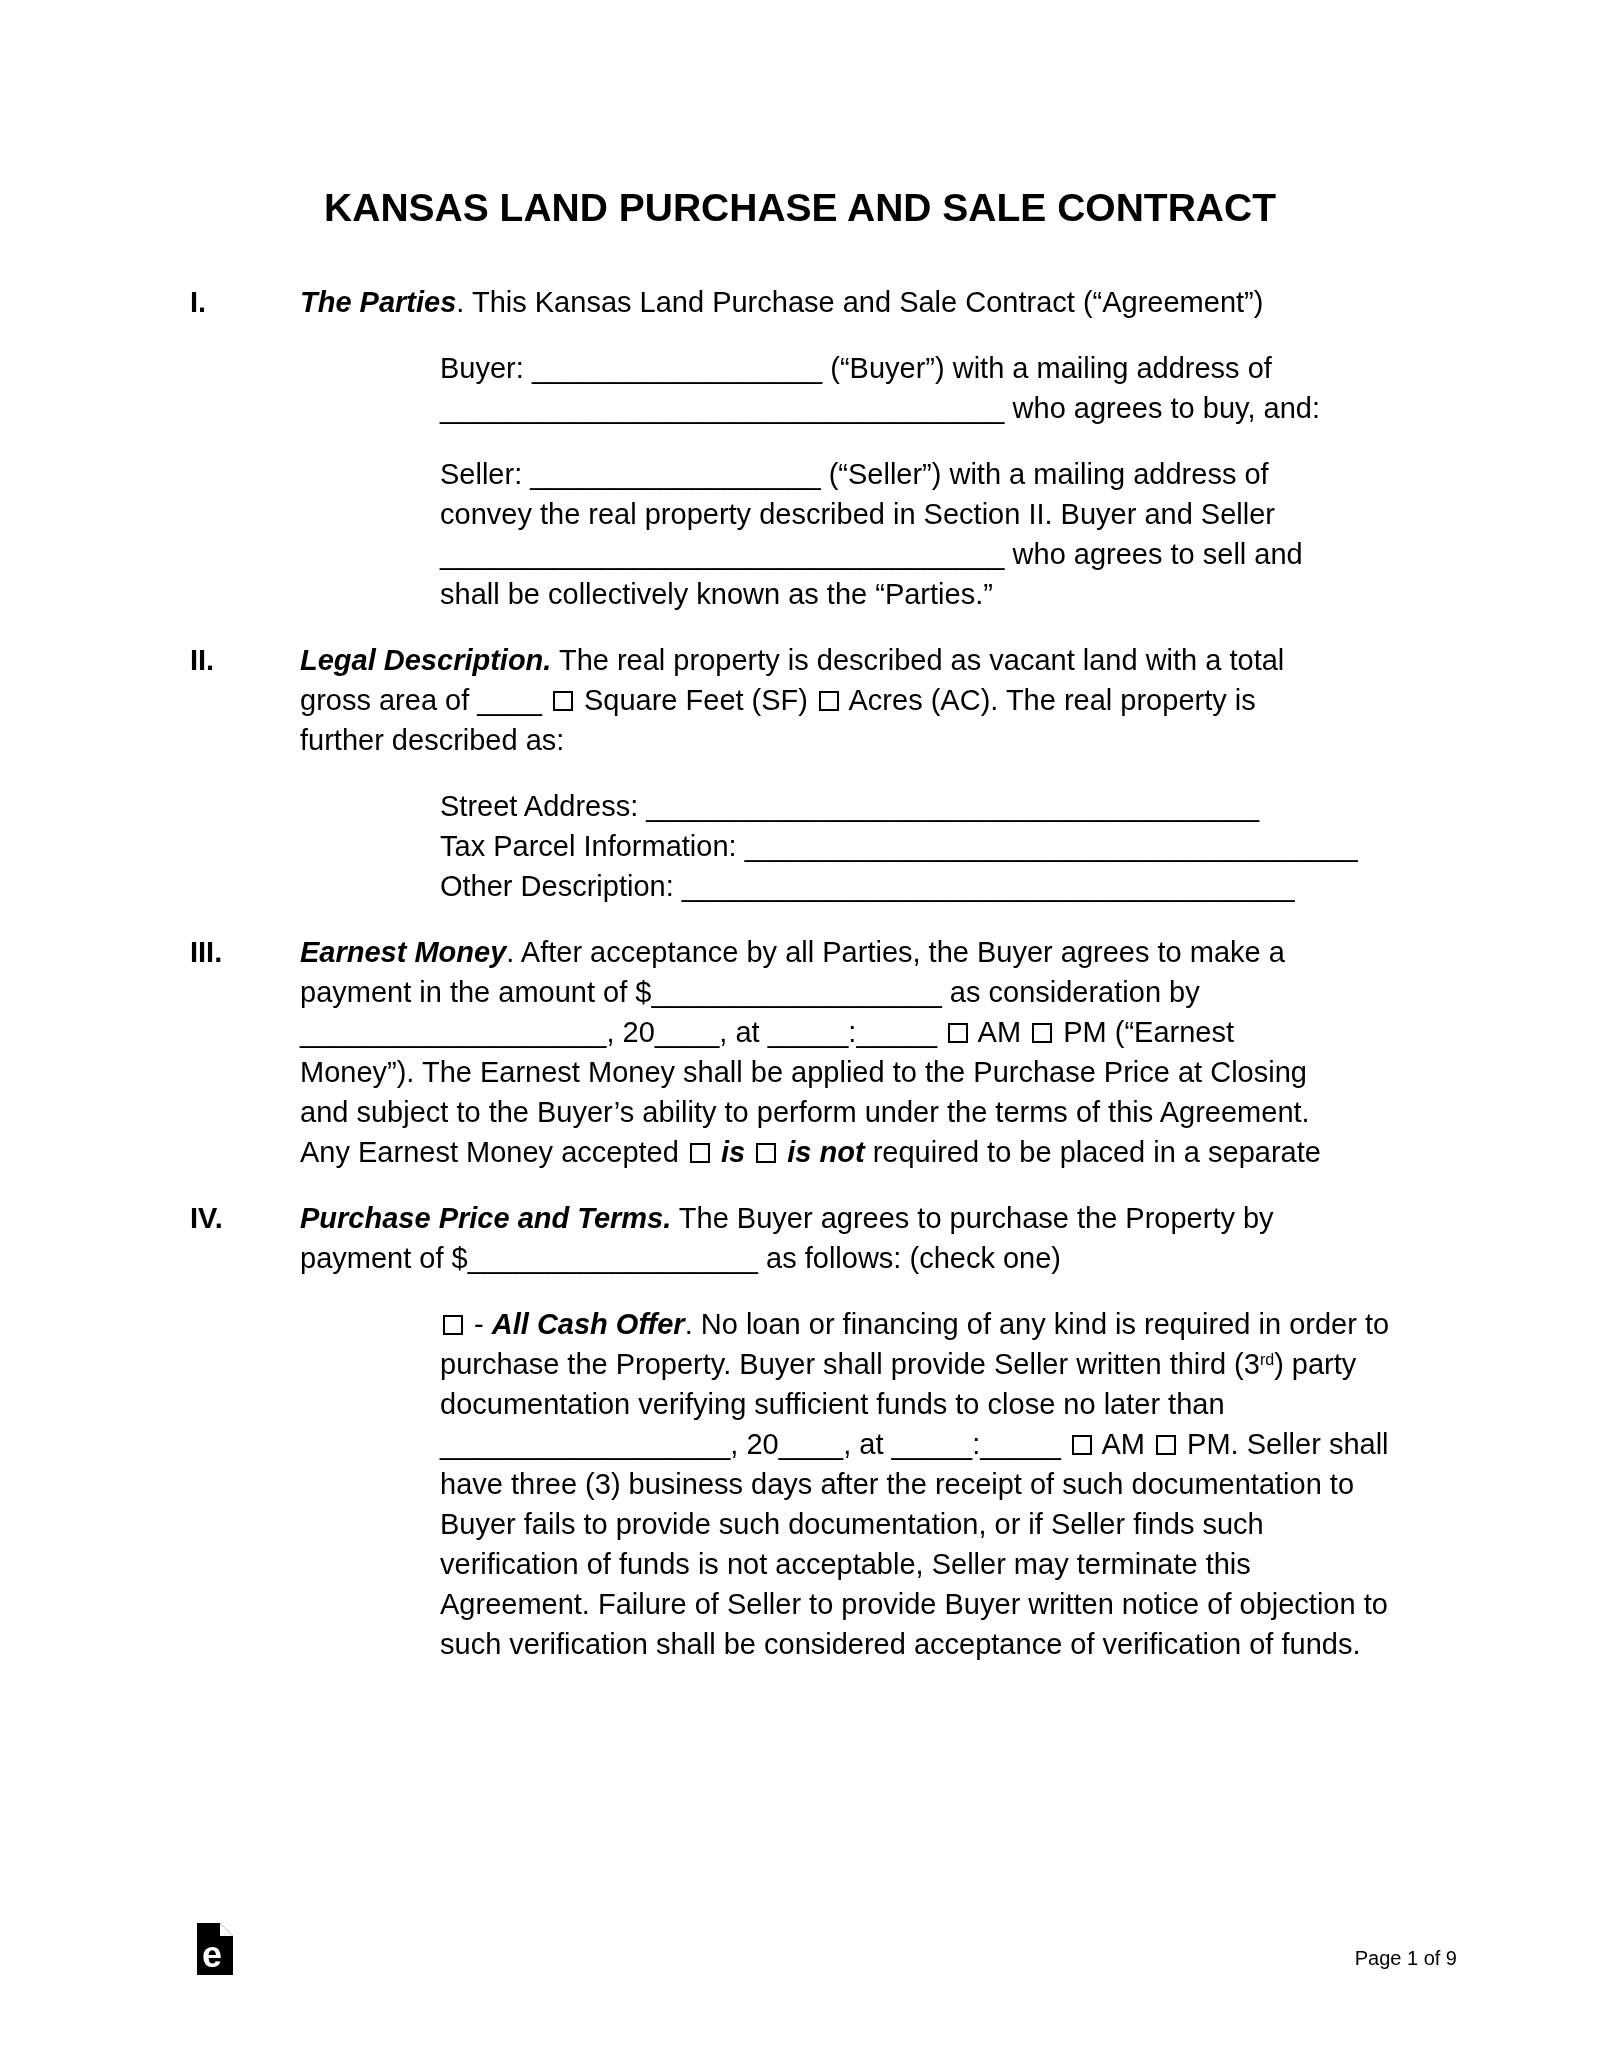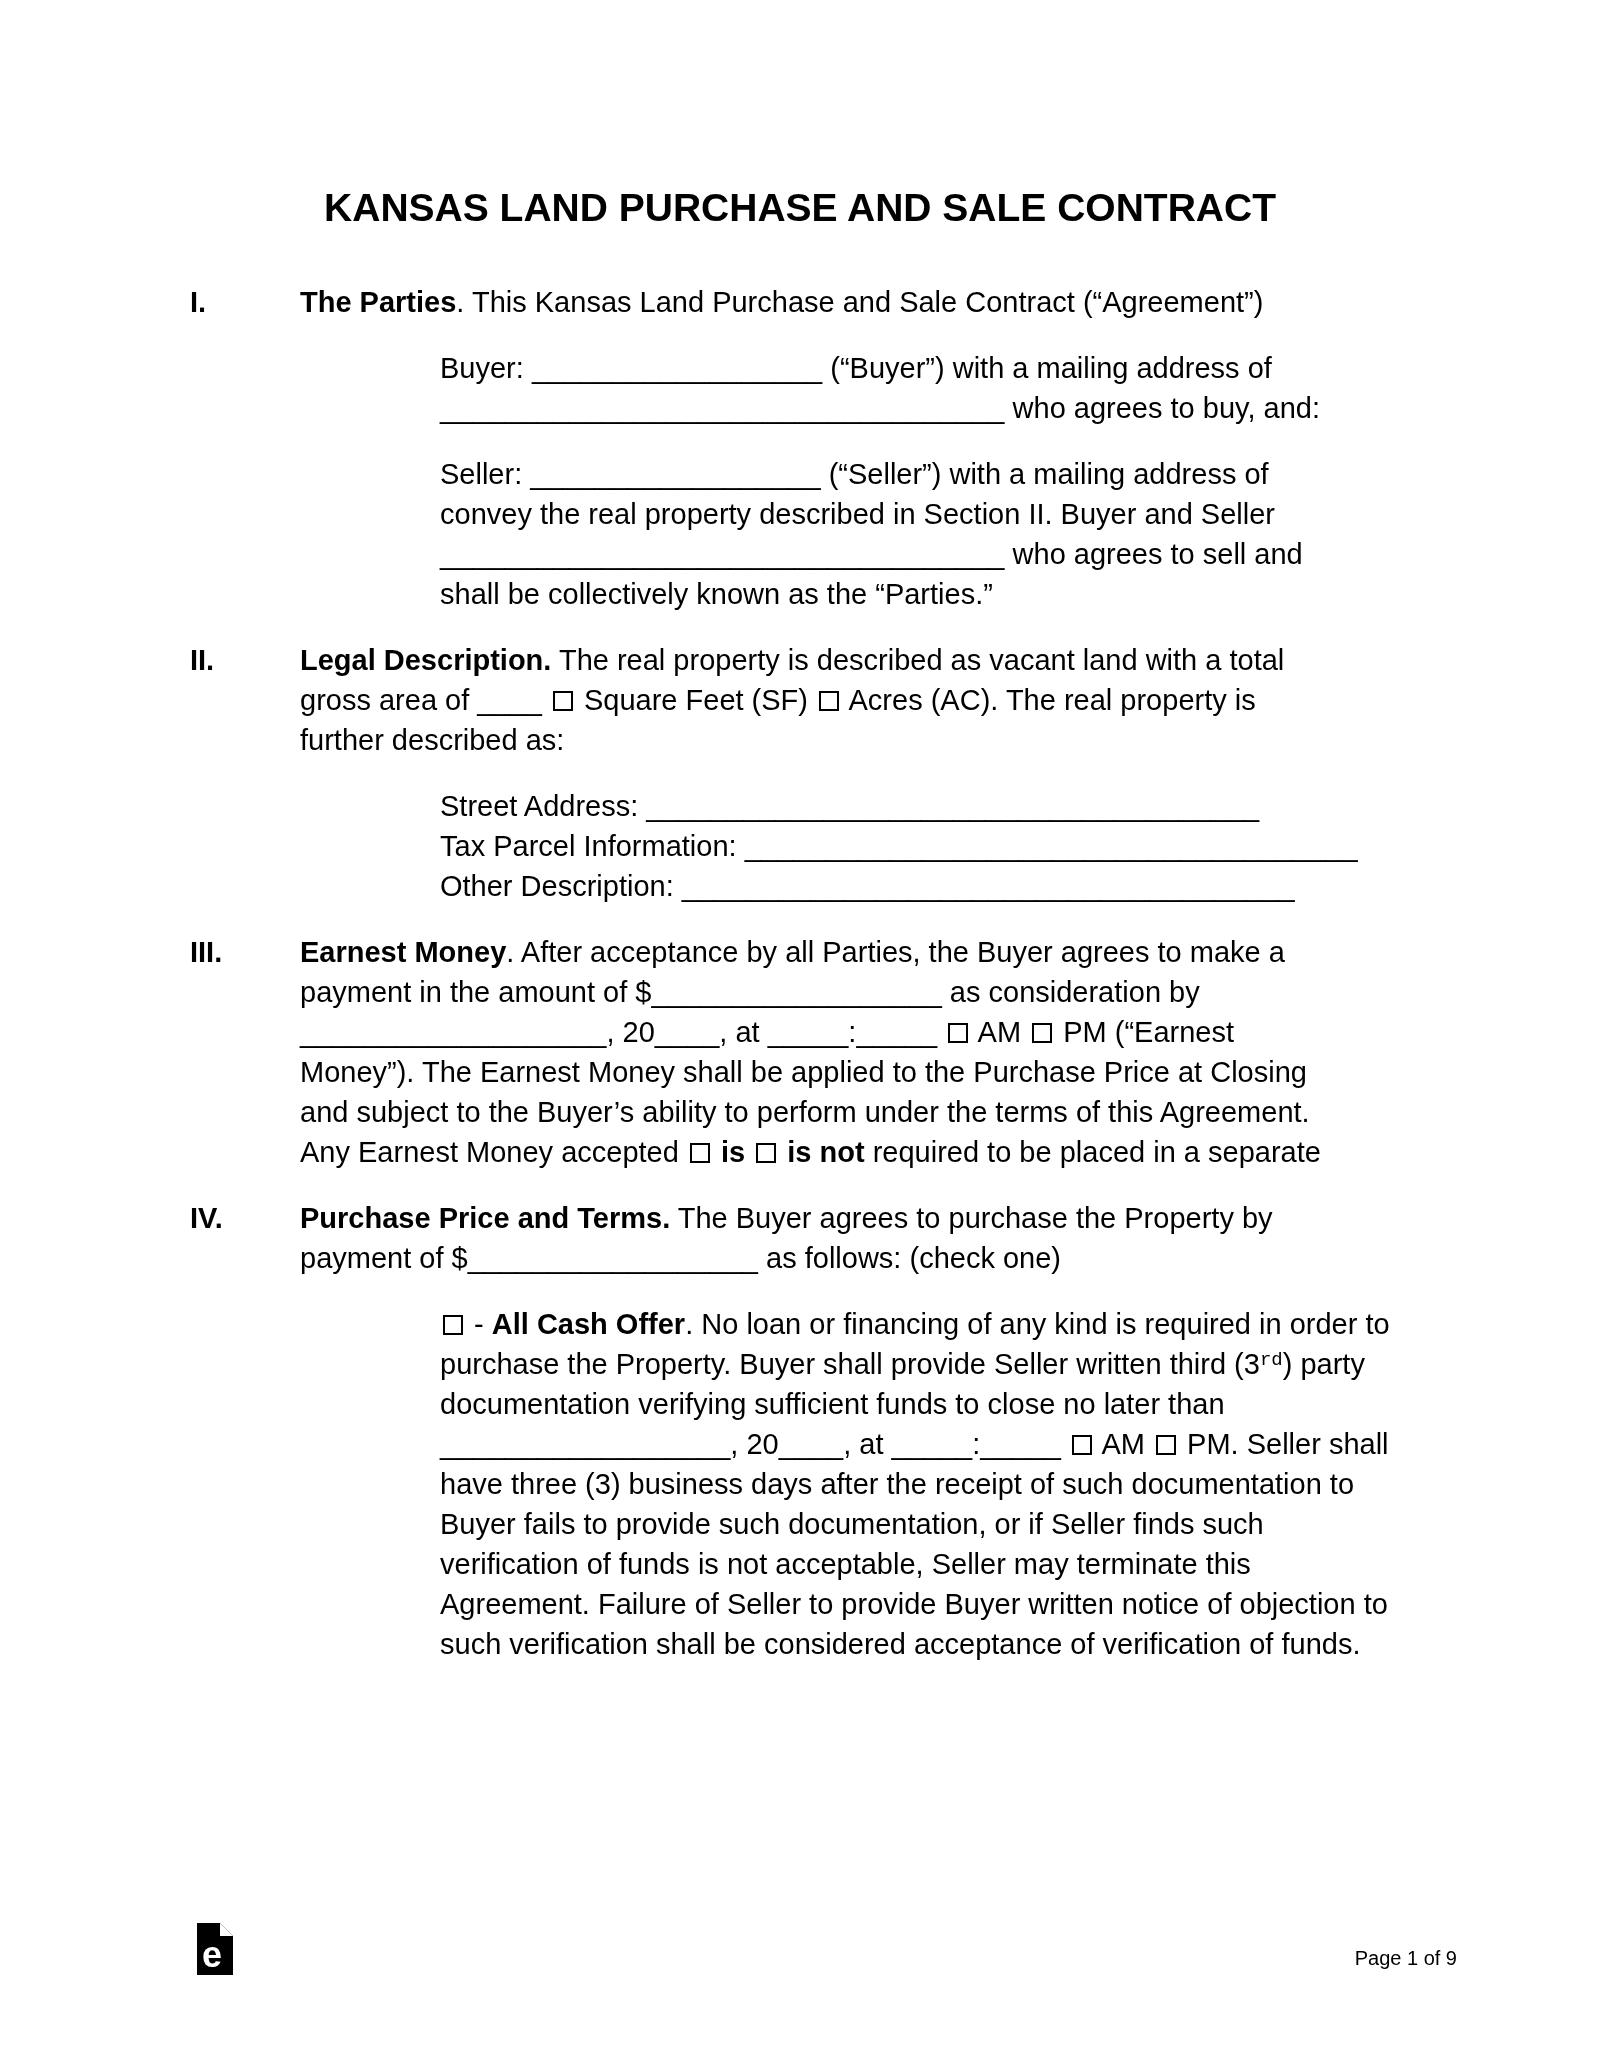--- a/index.html
+++ b/index.html
@@ -17,23 +17,23 @@
     margin:186px 0 52px 0;
     text-align:center;
     font-weight:bold;
     font-size:39px;line-height:44px;
   }
   .section{display:flex;margin:0 0 26px 190px;}
   .sec-num{flex:0 0 110px;font-weight:bold;}
   .sec-body{width:1118px;}
   .sub{margin:0 0 26px 440px;width:980px;}
   .line{white-space:nowrap;}
-  .b{font-weight:bold;}
+  .b{font-weight:bold;font-style:italic;}
   .u{}
-  .sup{font-size:19px;vertical-align:9px;line-height:0;font-family:Liberation Mono, monospace;}
+  .sup{font-size:16px;vertical-align:9px;line-height:0;}
   .cb{
     display:inline-block;
     width:16px;height:16px;
     border:2px solid #000;
     vertical-align:-1px;
     margin:0 3px;
   }
   .footer-logo{position:absolute;left:197px;top:1923px;width:36px;height:52px;}
   .page-num{position:absolute;top:1938px;right:143px;font-size:20px;line-height:40px;}
 </style>

